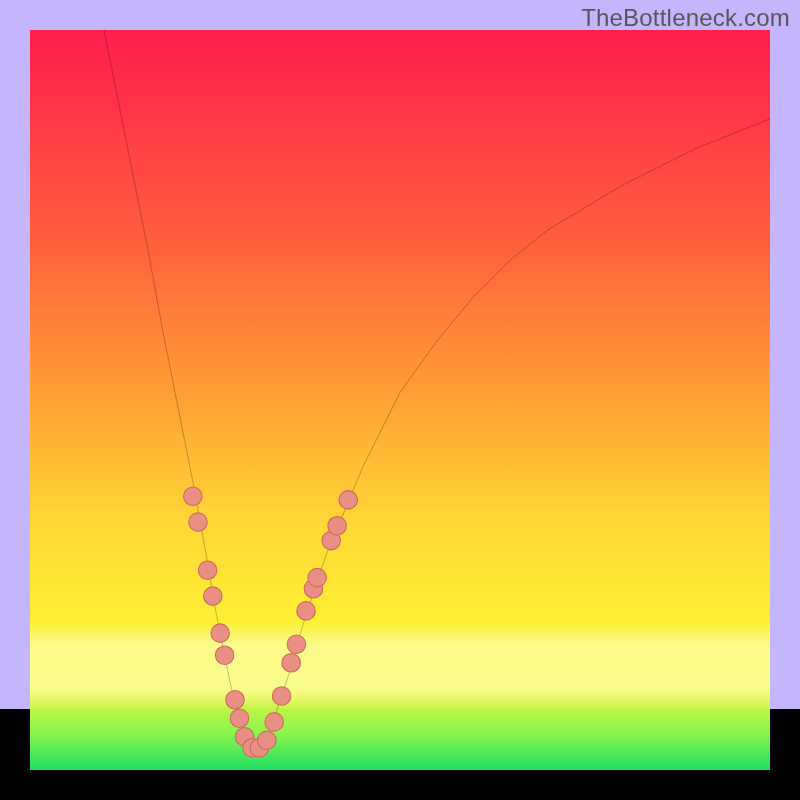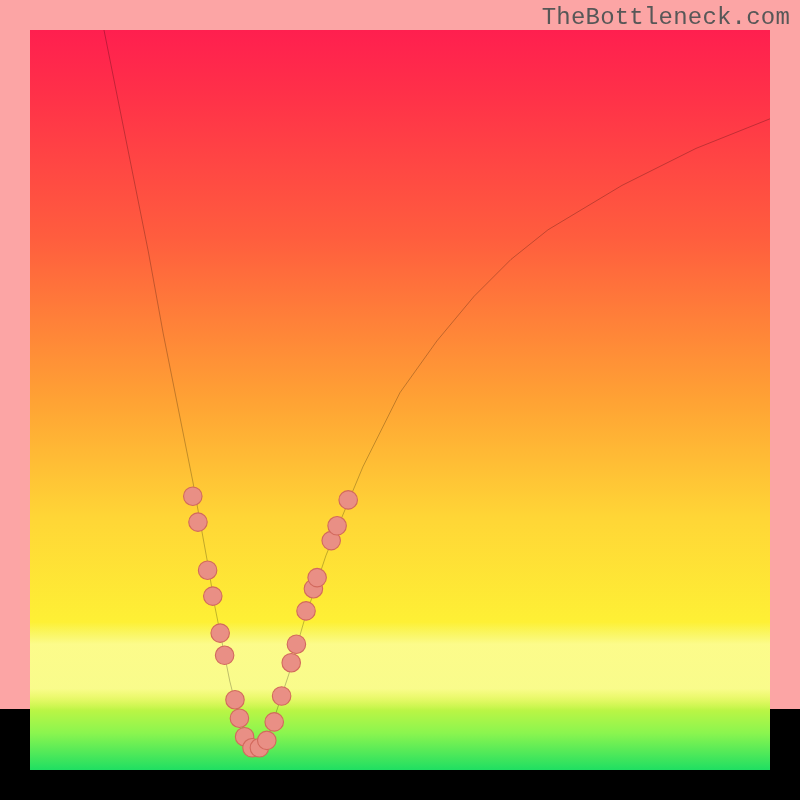--- a/index.html
+++ b/index.html
@@ -10,22 +10,21 @@
     background: #000;
     font-family: Arial, Helvetica, sans-serif;
     overflow: hidden;
   }
   .frame {
     position: absolute;
     left: 0;
     top: 0;
     width: 800px;
     height: 709px;
-    background: #fca5a5;
-    font-family: Liberation Mono, monospace;
+    background: #c4b5fd;
   }
   .plot {
     position: absolute;
     left: 30px;
     top: 30px;
     width: 740px;
     height: 740px;
     overflow: hidden;
   }
   .gradient {

